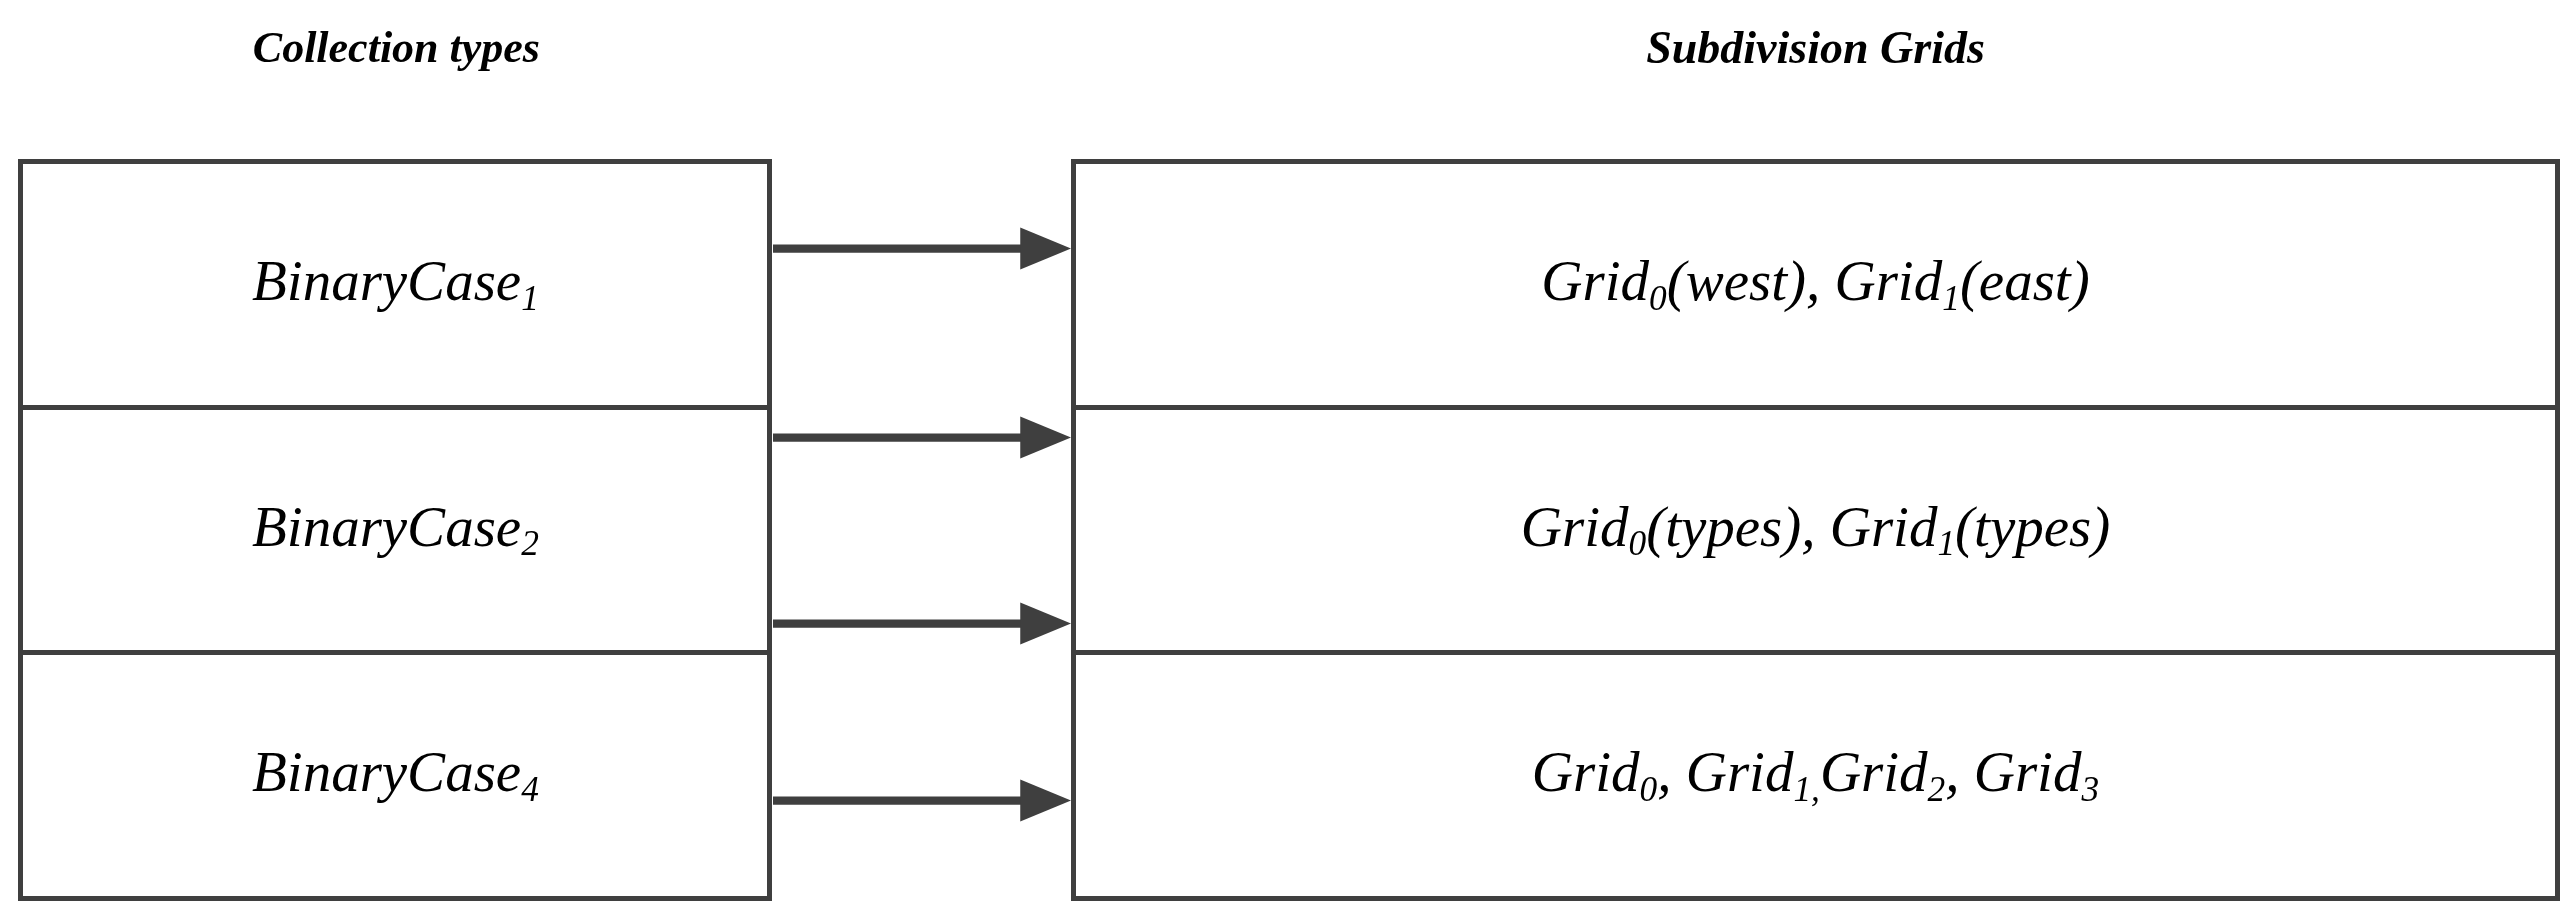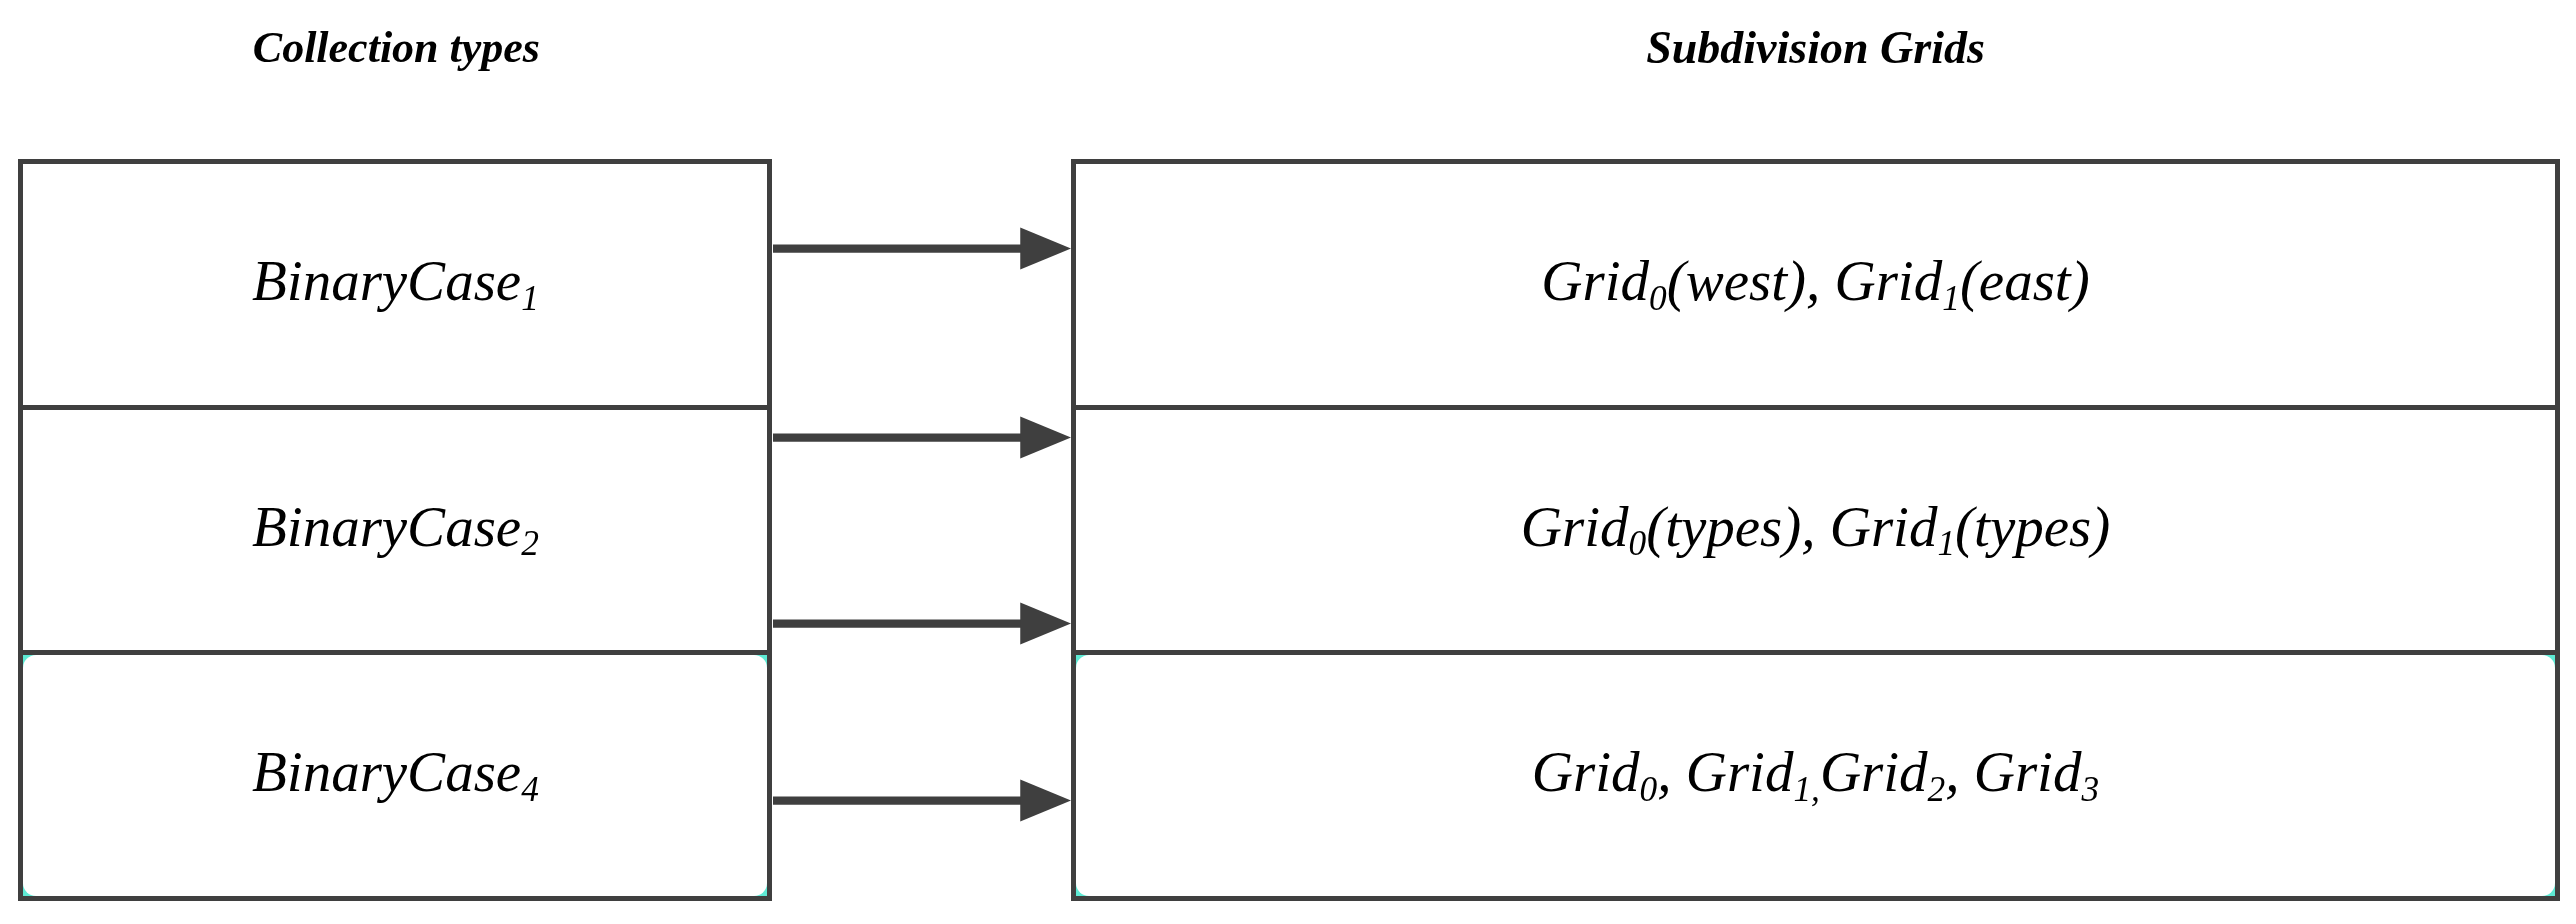--- a/index.html
+++ b/index.html
@@ -73,21 +73,20 @@
     flex: 1 1 0;
     display: flex;
     align-items: center;
     justify-content: center;
     border-bottom: 5.5px solid #3f3f3f;
     background: #ffffff;
     overflow: hidden;
   }
   .t-row:last-child {
     border-bottom: none;
-    border-radius: 13px;
   }
   .cell-text {
     font-style: italic;
     font-weight: normal;
     color: #000000;
     white-space: nowrap;
     text-align: center;
   }
   #table-left .cell-text {
     font-size: 57px;

